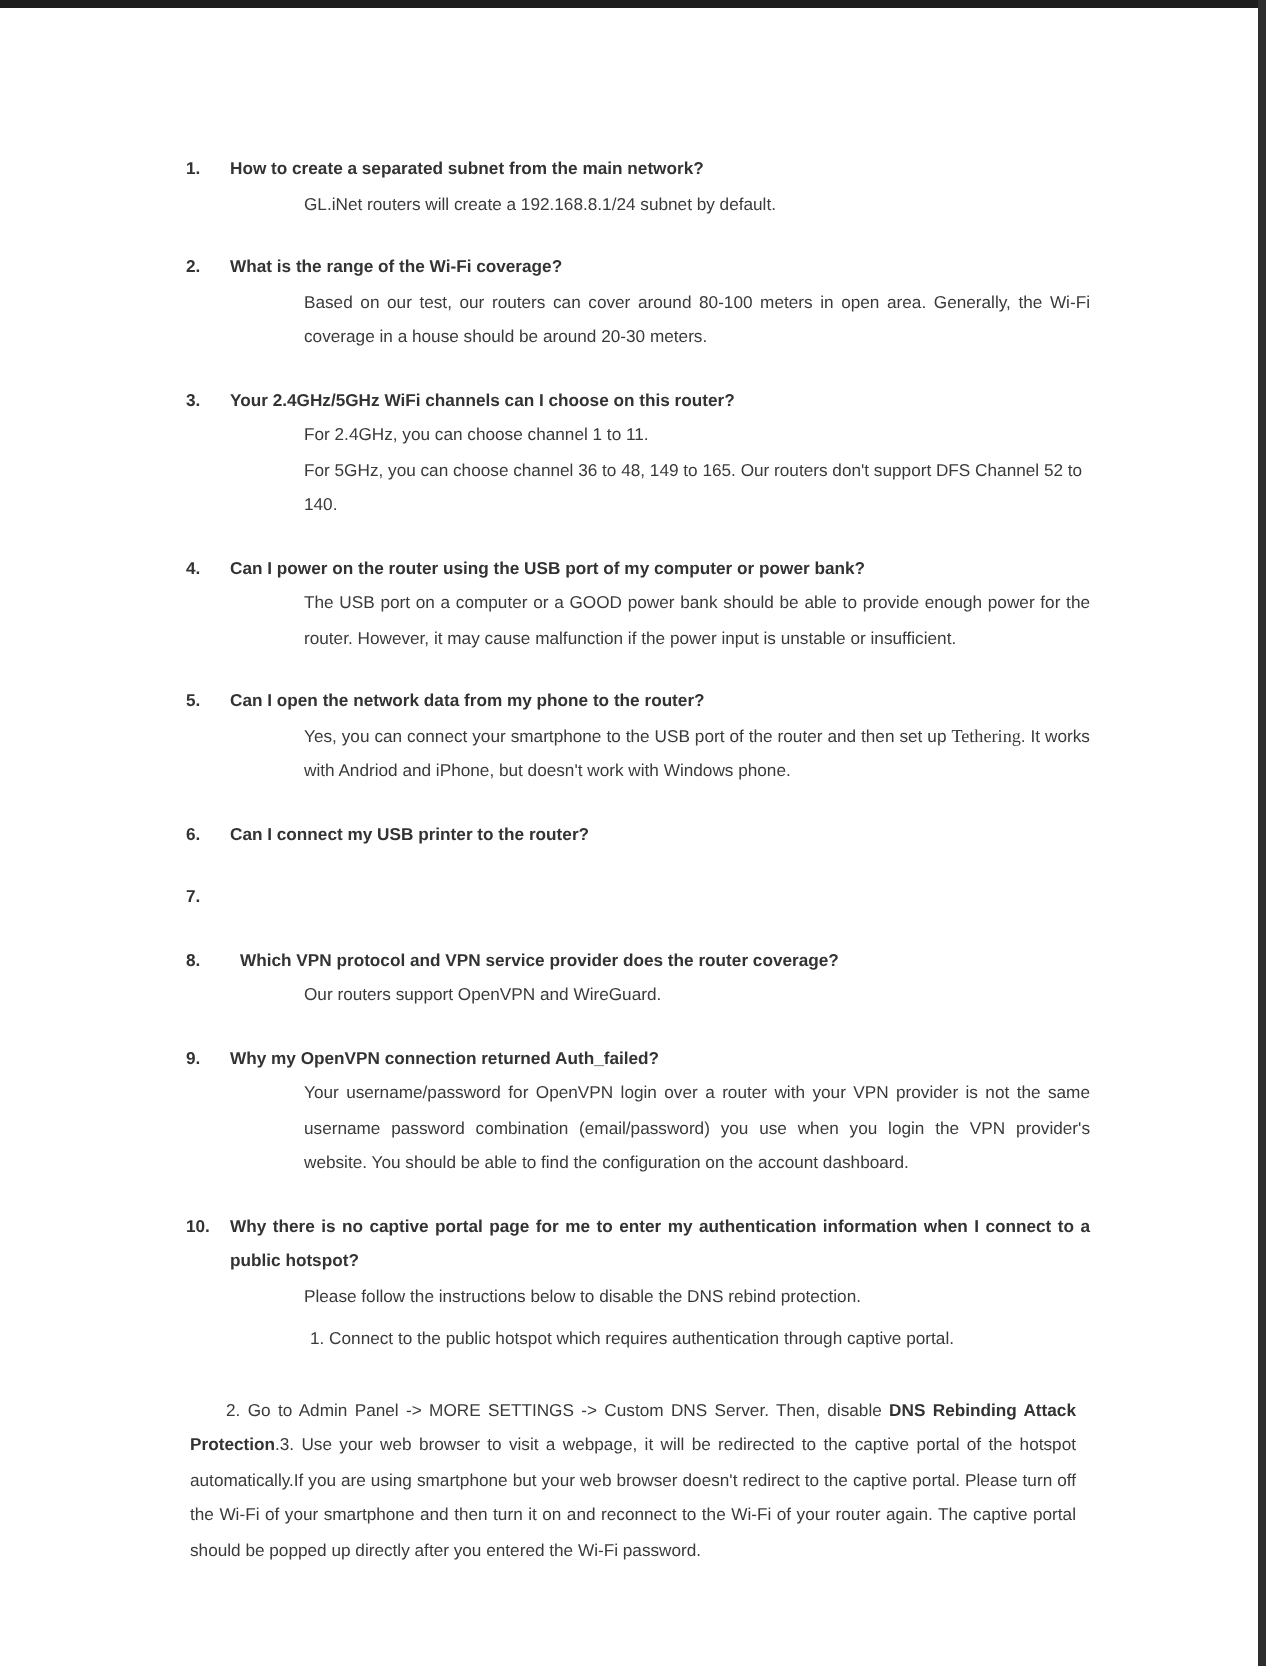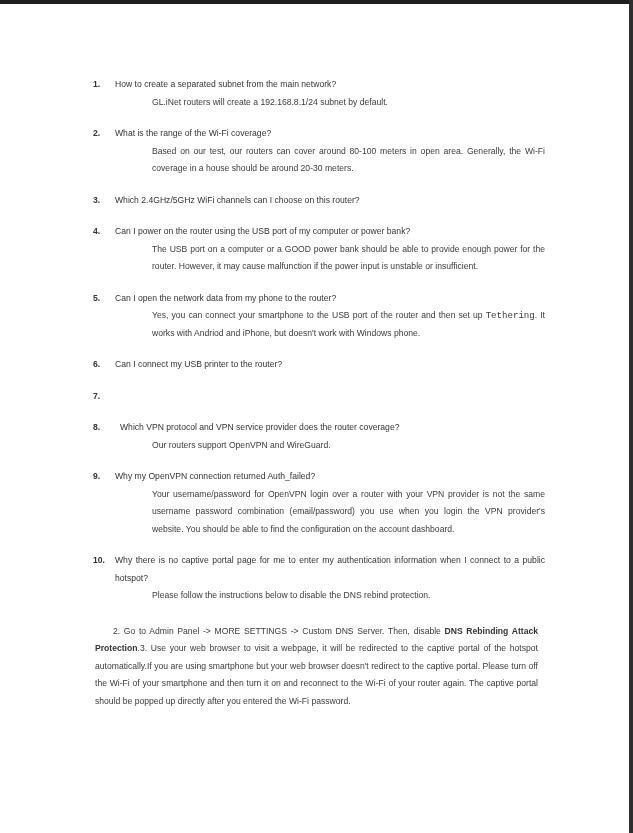--- a/index.html
+++ b/index.html
@@ -36,21 +36,21 @@
   .num {
     flex: 0 0 22px;
     width: 22px;
     font-weight: bold;
     font-size: 8.6px;
     line-height: 17.5px;
     color: #333333;
   }
   .item-body { width: 430px; }
   .question {
-    font-weight: normal;
+    font-weight: bold;
     font-size: 8.6px;
     line-height: 17.5px;
     color: #333333;
   }
   .question.justify { text-align: justify; }
   .question.indent { padding-left: 5px; }
   .para {
     font-size: 8.6px;
     line-height: 17.5px;
     color: #3a3a3a;
@@ -59,21 +59,21 @@
   .para.justify { text-align: justify; }
   .para.indent { padding-left: 3px; }
   .para.step { margin-top: 4px; padding-left: 3px; }
   .para.hang {
     margin-top: 18px;
     margin-left: -20px;
     width: 443px;
     text-indent: 18px;
   }
   .run-b { font-weight: bold; color: #333333; }
-  .run-alt { font-family: Liberation Mono, monospace; font-size: 9.1px; }
+  .run-alt { font-family: Liberation Serif, serif; font-size: 9.1px; }
 </style>
 </head>
 <body>
 
 <div class="screen">
   <div class="top-border"></div>
   <div class="right-border"></div>
   <ol class="faq-list" id="faq-list">
   <li class="faq-item">
     <span class="num">1.</span>
@@ -91,21 +91,25 @@
       <div class="question">What is the range of the Wi-Fi coverage?</div>
       <div class="answers">
             <div class="para justify"><span>Based on our test, our routers can cover around 80-100 meters in open area. Generally, the Wi-Fi coverage in a house should be around 20-30 meters.</span></div>
           </div>
     </div>
   </li>
 
   <li class="faq-item">
     <span class="num">3.</span>
     <div class="item-body">
-      <div class="question">Which 2.4GHz/5GHz WiFi channels can I choose on this router?</div>
+      <div class="question">Your 2.4GHz/5GHz WiFi channels can I choose on this router?</div>
+      <div class="answers">
+            <div class="para"><span>For 2.4GHz, you can choose channel 1 to 11.</span></div>
+            <div class="para"><span>For 5GHz, you can choose channel 36 to 48, 149 to 165. Our routers don't support DFS Channel 52 to 140.</span></div>
+          </div>
     </div>
   </li>
 
   <li class="faq-item">
     <span class="num">4.</span>
     <div class="item-body">
       <div class="question">Can I power on the router using the USB port of my computer or power bank?</div>
       <div class="answers">
             <div class="para justify"><span>The USB port on a computer or a GOOD power bank should be able to provide enough power for the router. However, it may cause malfunction if the power input is unstable or insufficient.</span></div>
           </div>
@@ -154,18 +158,19 @@
           </div>
     </div>
   </li>
 
   <li class="faq-item">
     <span class="num">10.</span>
     <div class="item-body">
       <div class="question justify">Why there is no captive portal page for me to enter my authentication information when I connect to a public hotspot?</div>
       <div class="answers">
             <div class="para"><span>Please follow the instructions below to disable the DNS rebind protection.</span></div>
+            <div class="para step"><span>1. Connect to the public hotspot which requires authentication through captive portal.</span></div>
             <div class="para justify hang"><span>2. Go to Admin Panel -&gt; MORE SETTINGS -&gt; Custom DNS Server. Then, disable </span><span class="run-b">DNS Rebinding Attack Protection</span><span>.3. Use your web browser to visit a webpage, it will be redirected to the captive portal of the hotspot automatically.If you are using smartphone but your web browser doesn't redirect to the captive portal. Please turn off the Wi-Fi of your smartphone and then turn it on and reconnect to the Wi-Fi of your router again. The captive portal should be popped up directly after you entered the Wi-Fi password.</span></div>
           </div>
     </div>
   </li>
 </ol>
 </div>
 
 </body></html>

